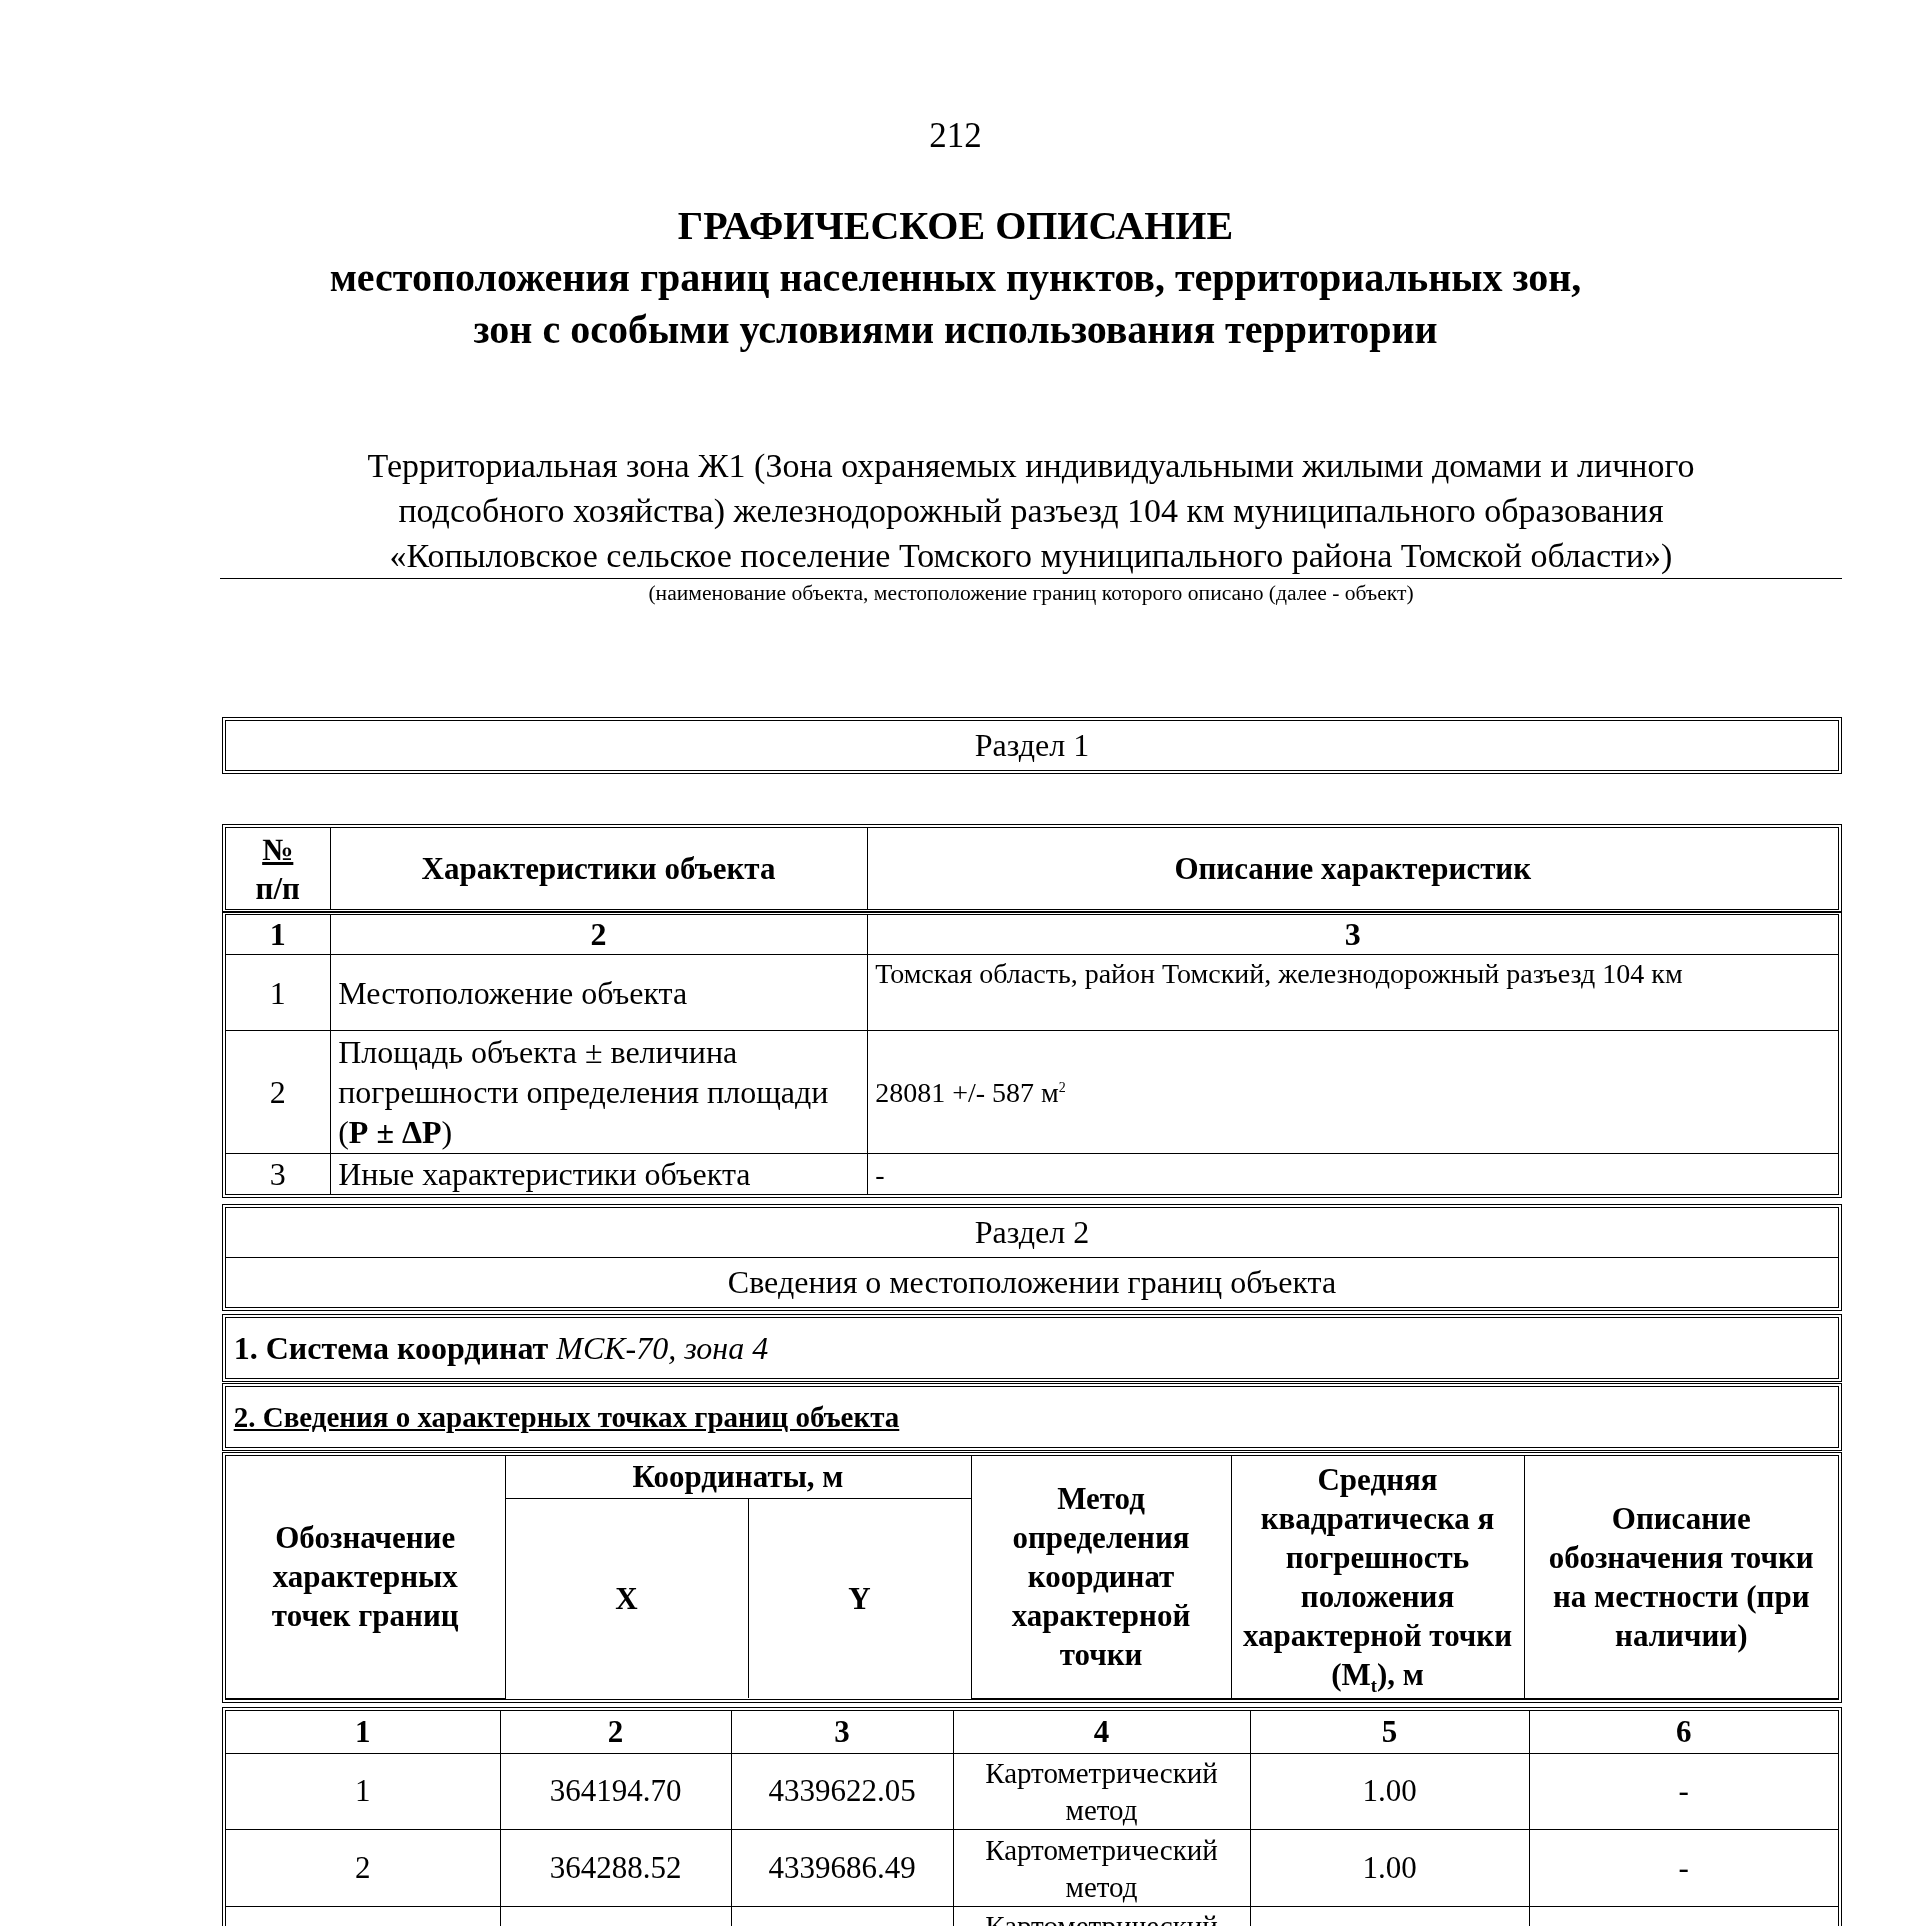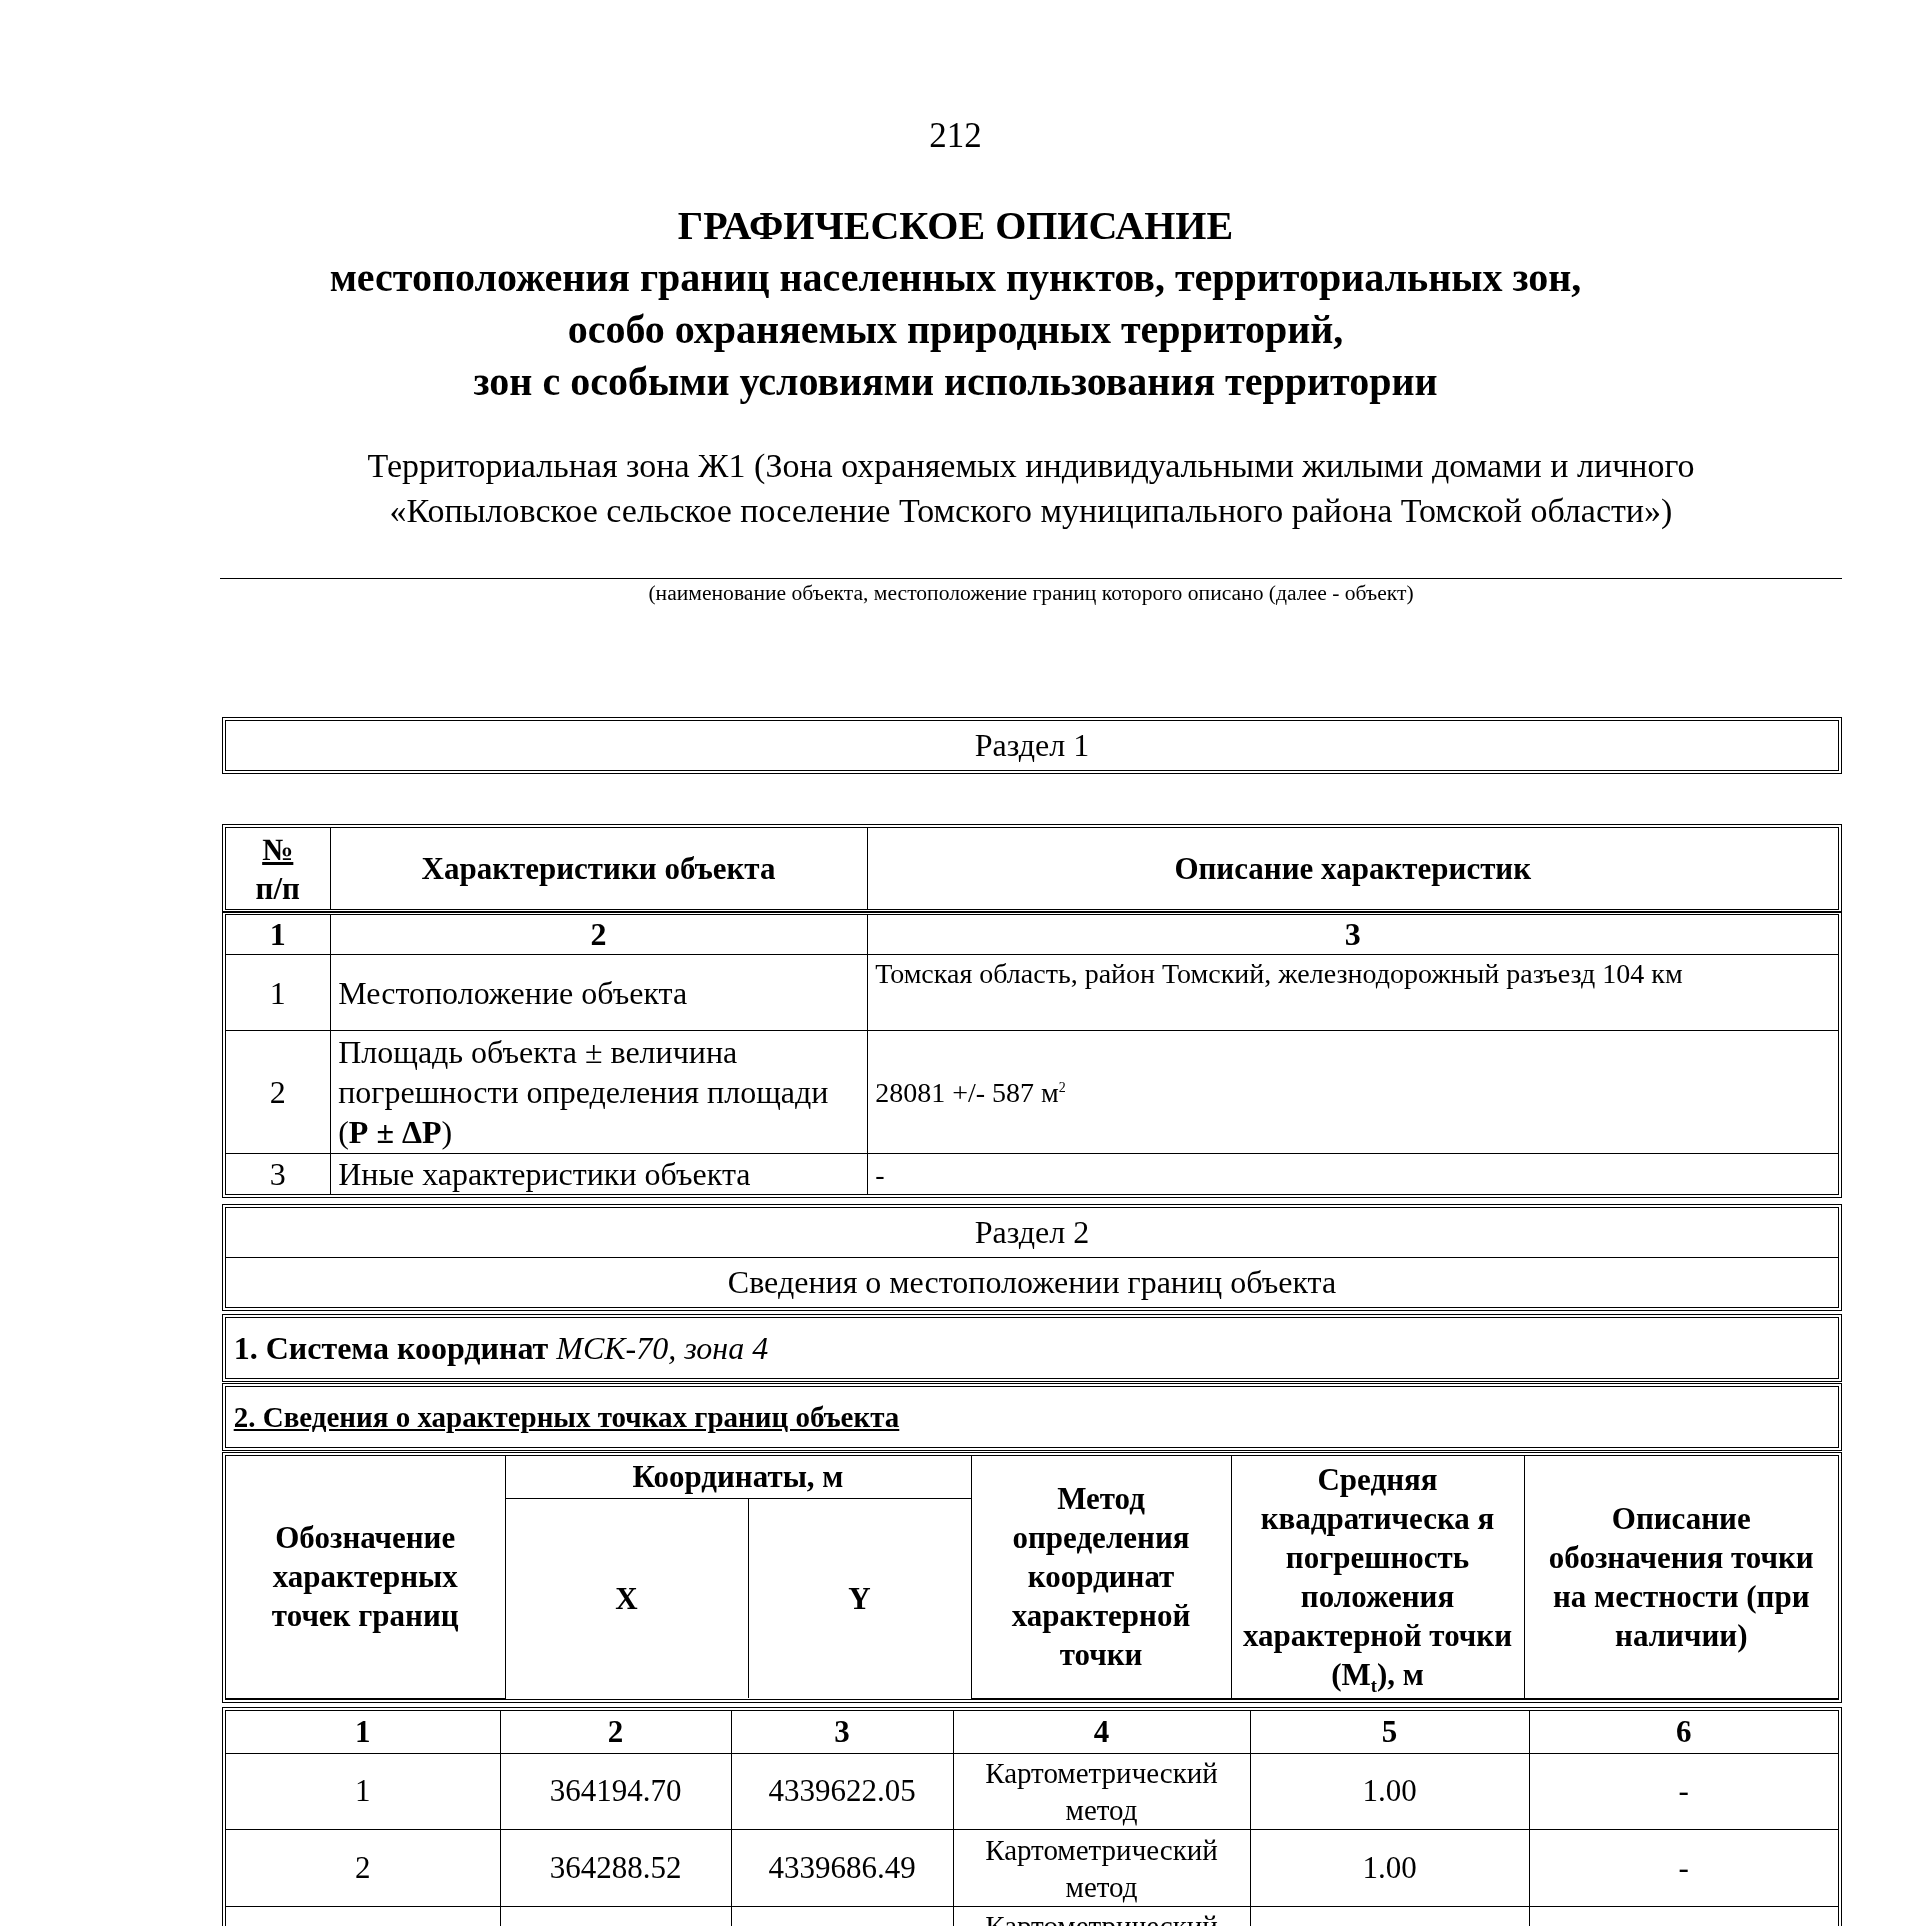--- a/index.html
+++ b/index.html
@@ -40,26 +40,26 @@
   sub { font-size:60%; line-height:0; }
 </style>
 </head>
 <body>
 
 <div id="page-number" class="abs center">212</div>
 
 <div id="title-main" class="abs title center">ГРАФИЧЕСКОЕ ОПИСАНИЕ</div>
 <div id="title-sub" class="abs title center">
   <div>местоположения границ населенных пунктов, территориальных зон,</div>
-  <div>особо охраняемых природных территорий,</div>
   <div>зон с особыми условиями использования территории</div>
 </div>
 
 <div id="object-name" class="abs para">
   <div>Территориальная зона Ж1 (Зона охраняемых индивидуальными жилыми домами и личного</div>
+  <div>подсобного хозяйства) железнодорожный разъезд 104 км муниципального образования</div>
   <div>«Копыловское сельское поселение Томского муниципального района Томской области»)</div>
 </div>
 <div id="underline" class="abs"></div>
 <div id="caption" class="abs">(наименование объекта, местоположение границ которого описано (далее - объект)</div>
 
 <div class="block" style="top:717px;">
   <table>
     <tbody>
         <tr>
           <td class="sec-title">Раздел 1</td>

